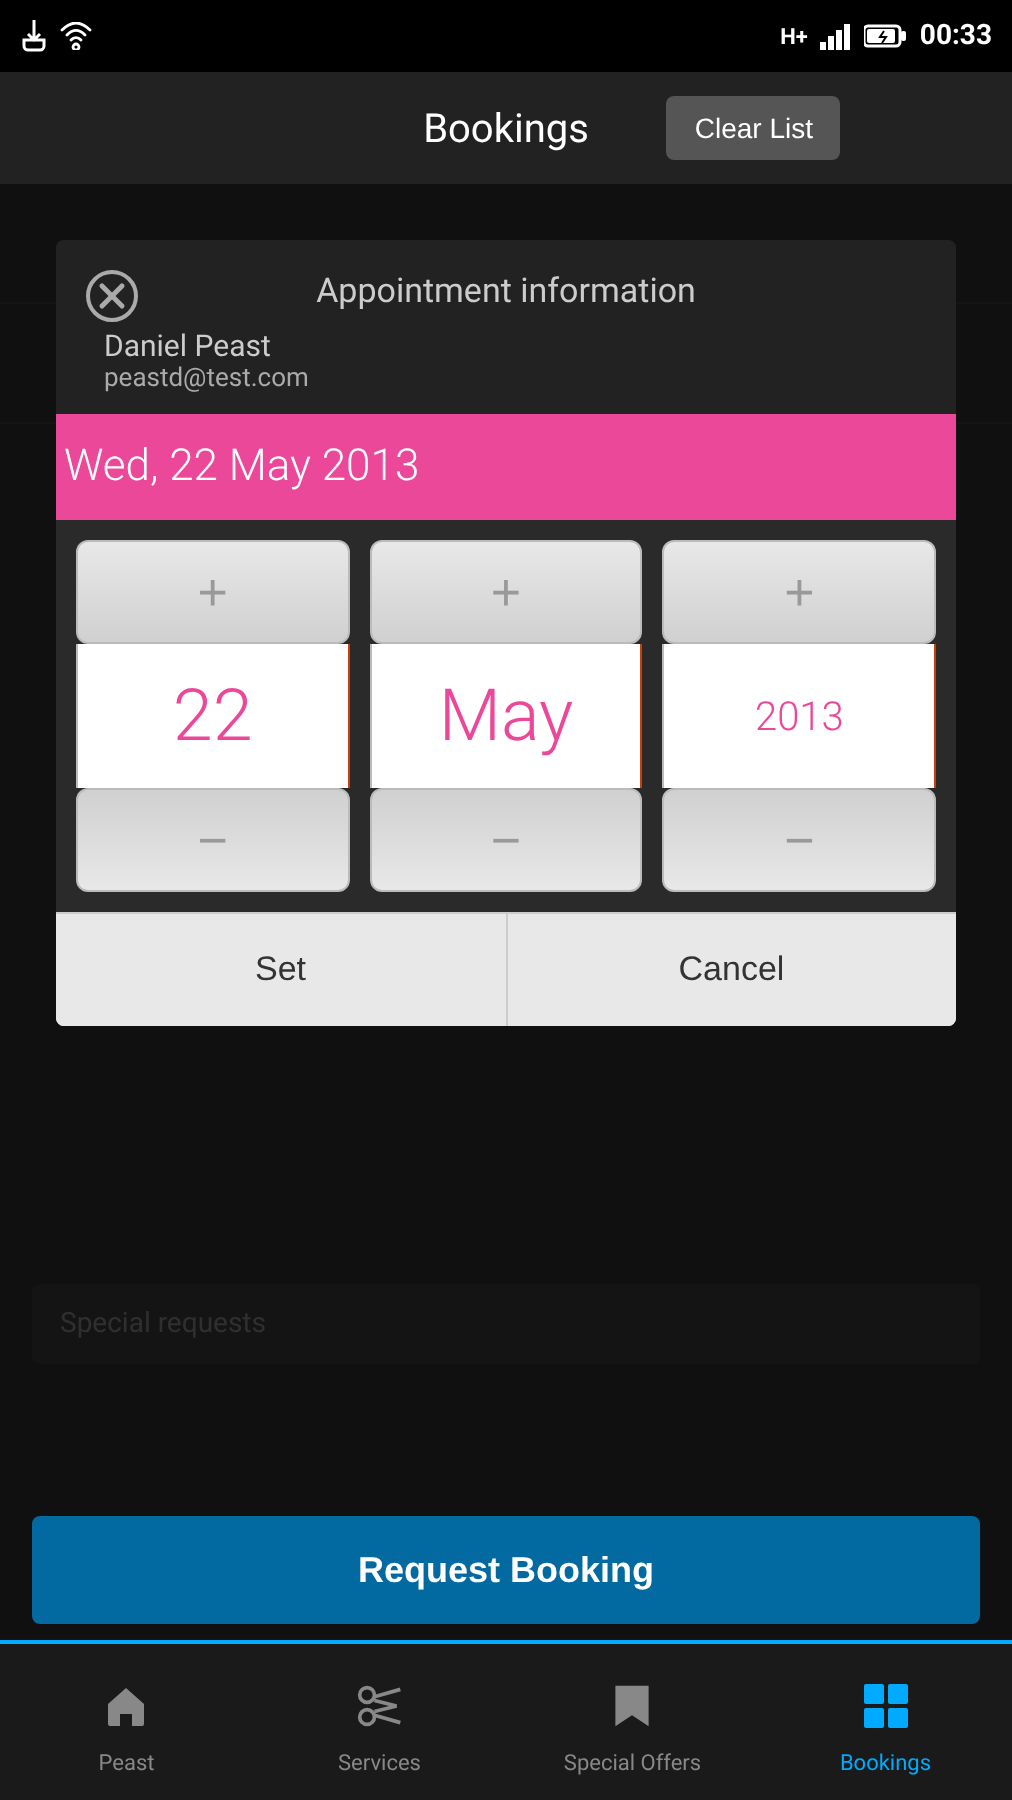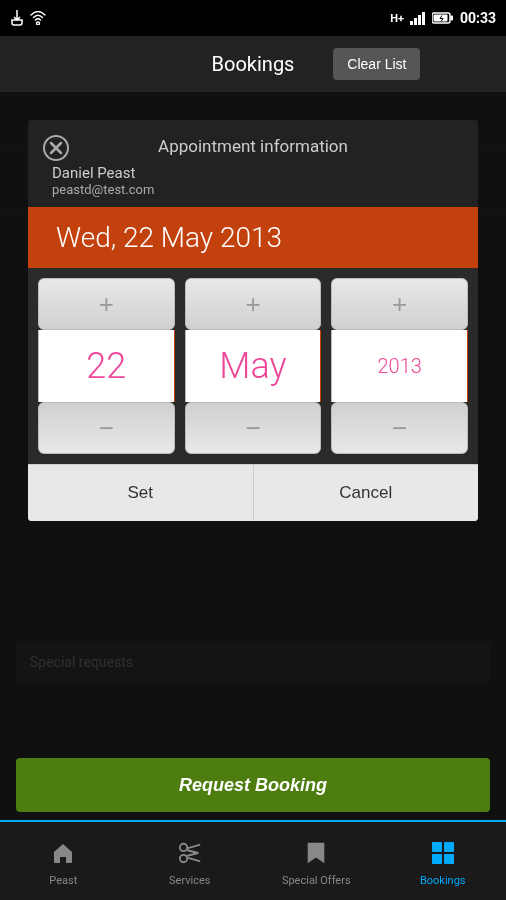--- a/index.html
+++ b/index.html
@@ -146,24 +146,24 @@
     }
 
     
     .date-picker-container {
       background: #1c1c1c;
       padding: 0;
     }
 
     
     .date-display {
-      background: #c2410c;
-      padding: 14px 28px;
+      background: #ec4899;
+      padding: 14px 4px;
       color: #fff;
-      font-size: 28px;
+      font-size: 22px;
       font-weight: 300;
     }
 
     
     .spinners-row {
       display: flex;
       background: #2a2a2a;
       padding: 10px 10px 10px;
       gap: 10px;
     }
@@ -236,29 +236,28 @@
       border-right: 1px solid #ccc;
     }
 
     
     .request-booking-btn {
       position: absolute;
       bottom: 88px;
       left: 16px;
       width: calc(100% - 32px);
       height: 54px;
-      background: #4d7c0f;
+      background: #0369a1;
       color: #fff;
       border: none;
       border-radius: 4px;
       font-size: 18px;
       font-weight: bold;
       cursor: pointer;
       z-index: 15;
-      font-style: italic;
     }
 
     
     .bottom-nav {
       position: absolute;
       bottom: 0;
       left: 0;
       width: 100%;
       height: 80px;
       background: #1a1a1a;

